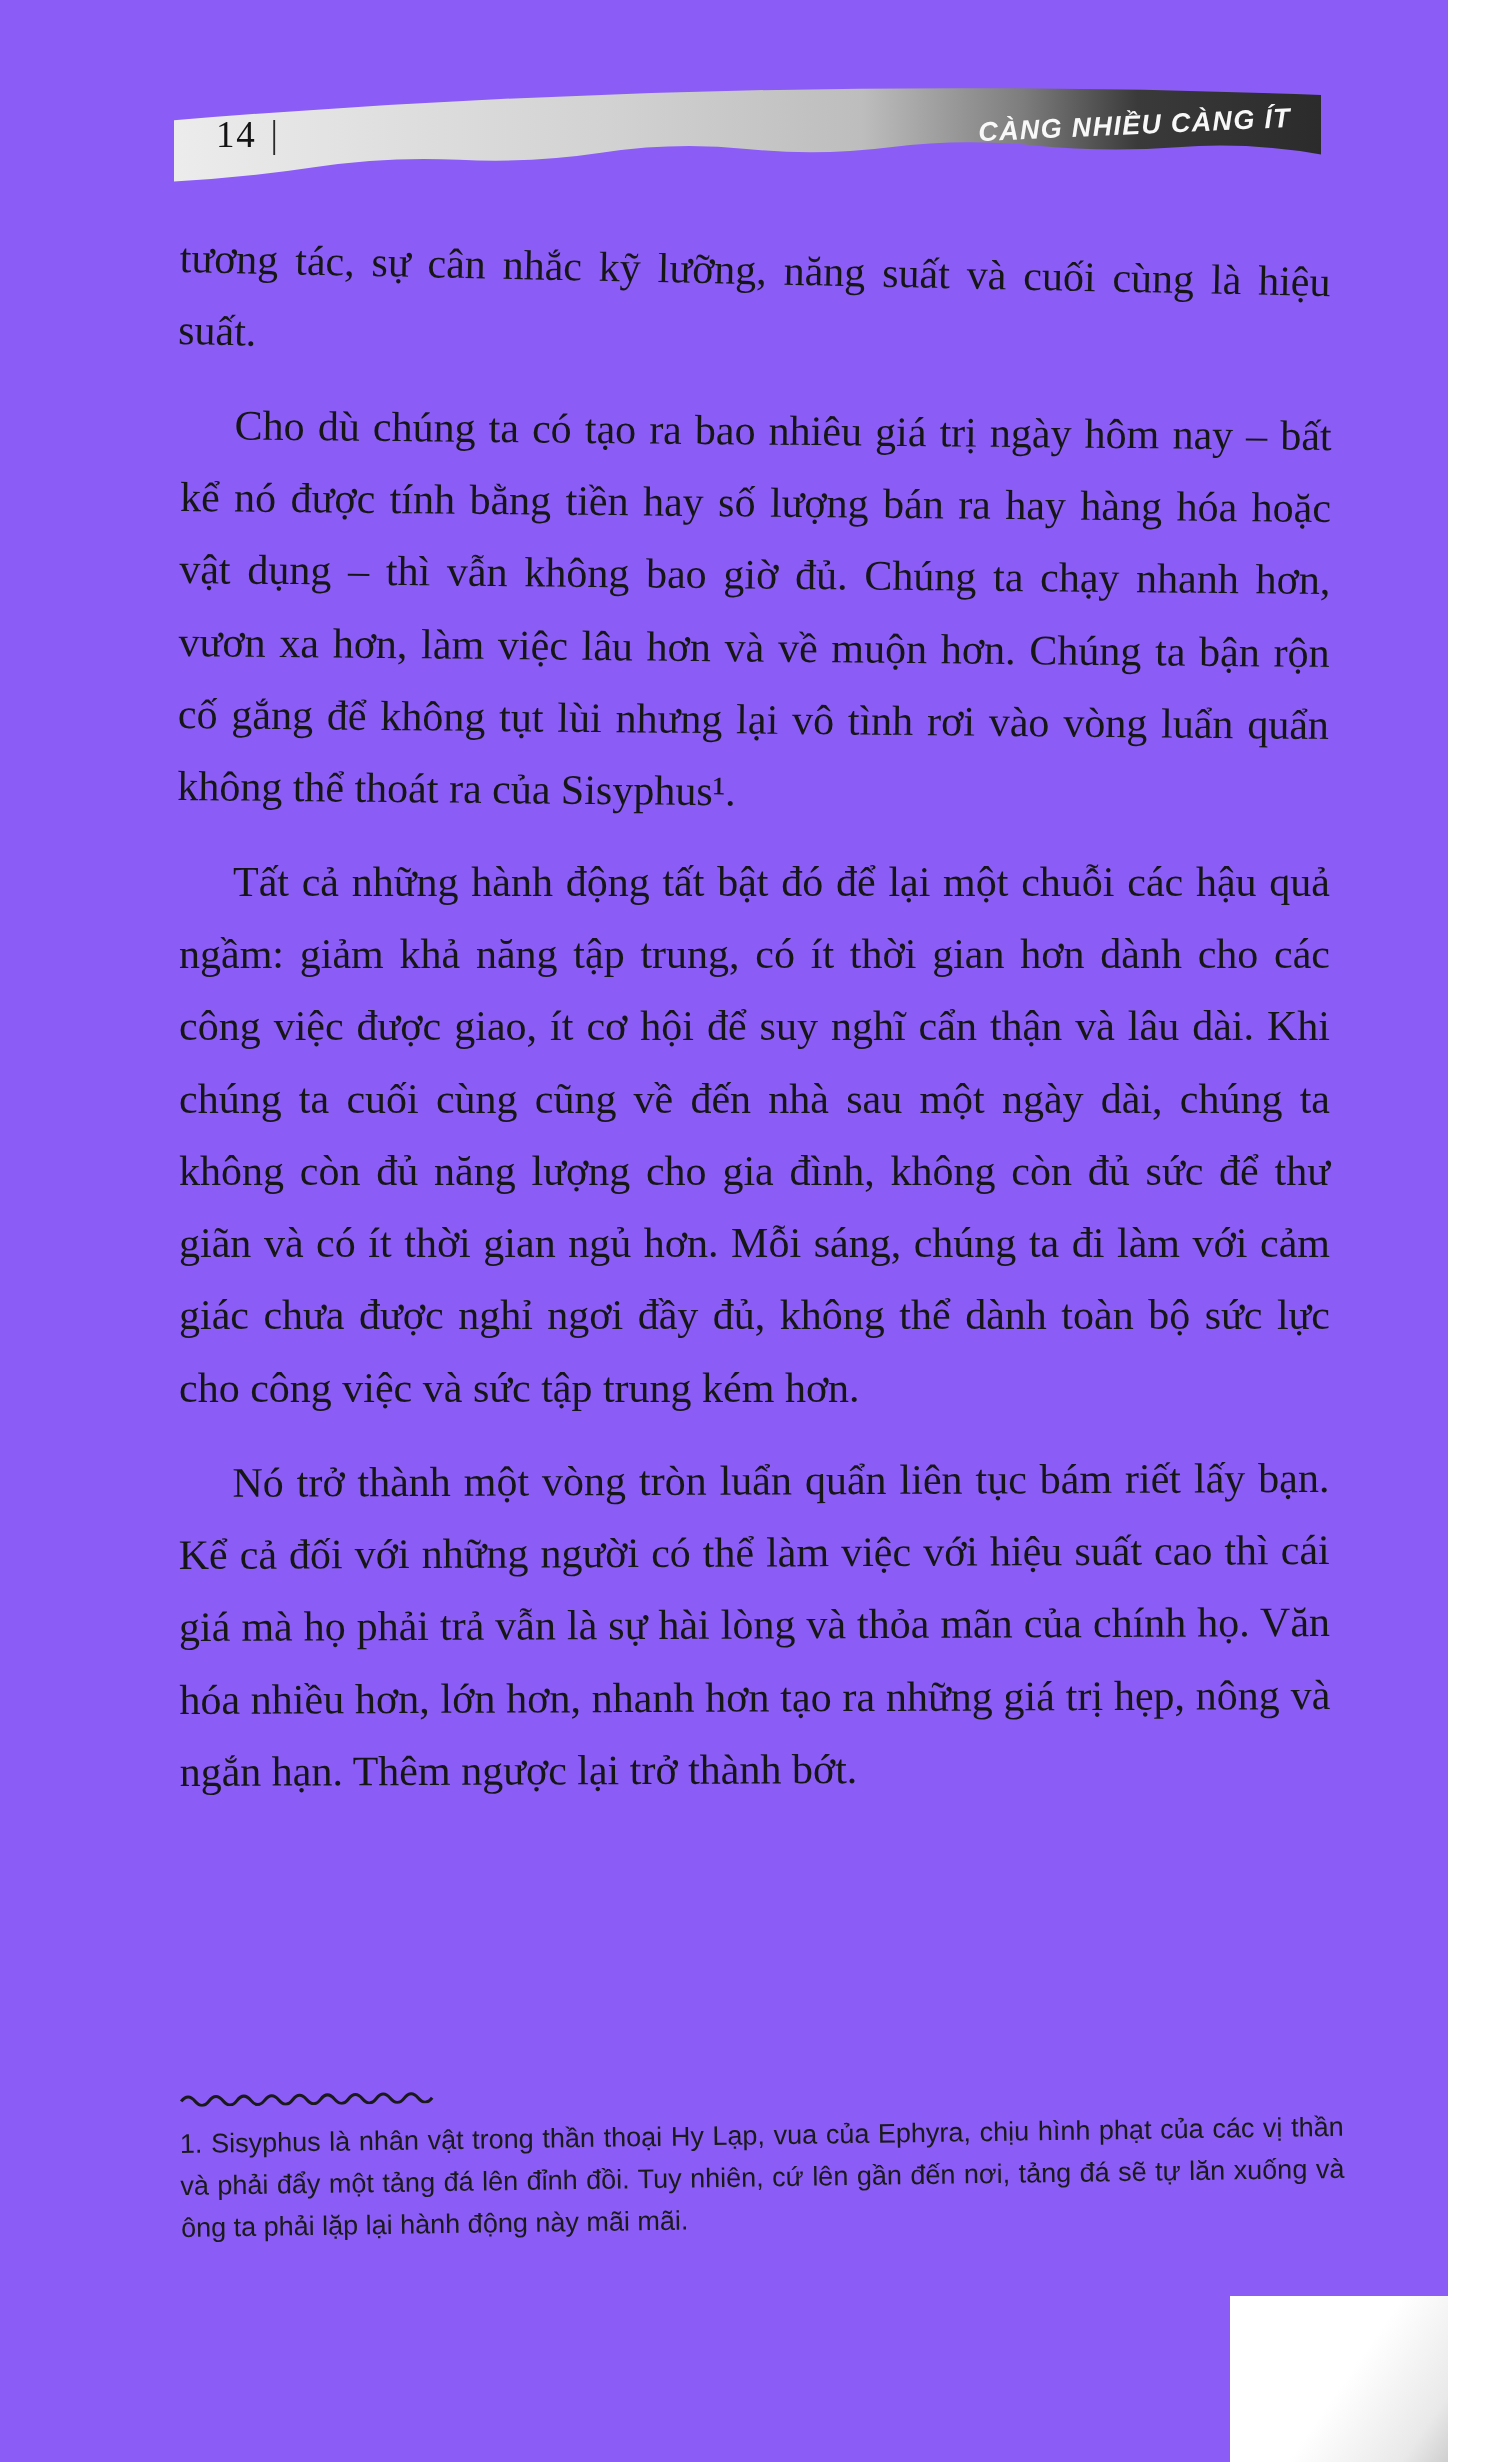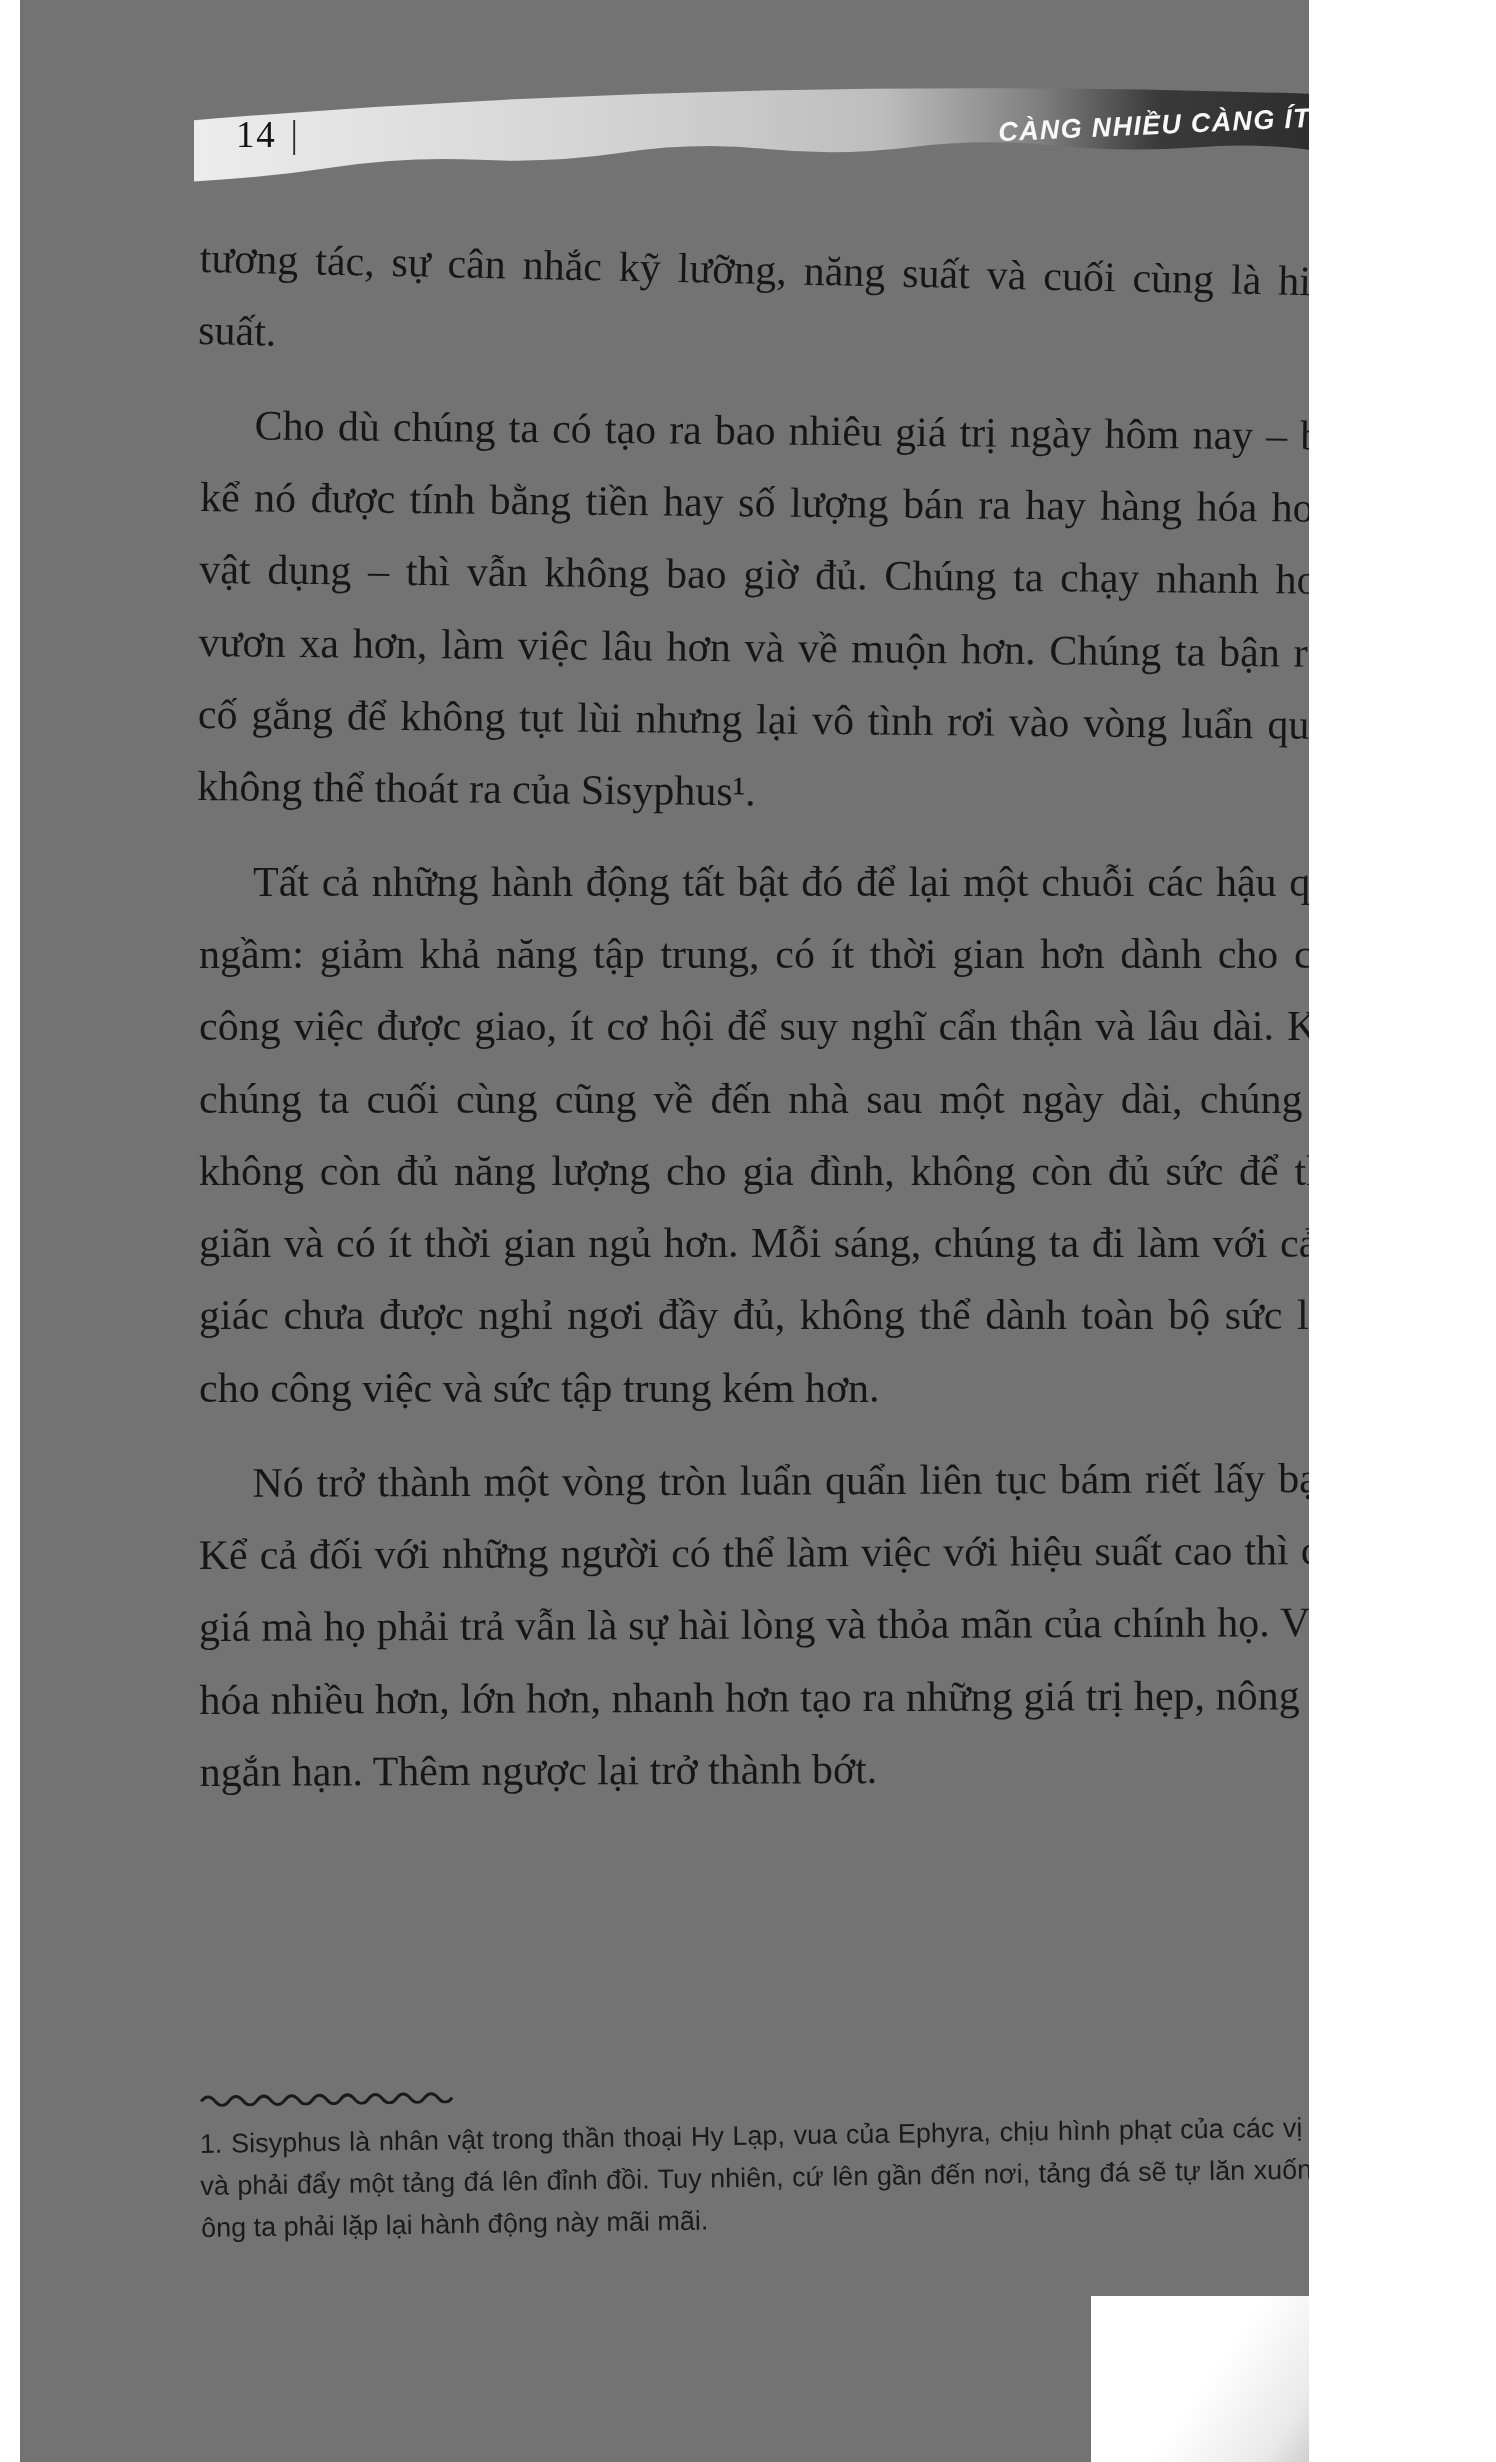--- a/index.html
+++ b/index.html
@@ -3,25 +3,24 @@
 <meta charset="utf-8">
 <style>
   * { margin: 0; padding: 0; box-sizing: border-box; }
   html, body { background: #ffffff; }
   body {
     font-family: "Liberation Serif", "DejaVu Serif", serif;
     color: #1a1a1a;
   }
   .page {
     position: relative;
-    width: 1289px;
+    width: 1448px;
     height: 2462px;
-    background: #737373;
+    background: #8b5cf6;
     overflow: hidden;
-    margin-left: 20px;
   }
 
   
   .header {
     position: absolute;
     top: 68px;
     left: 174px;
     width: 1147px;
     height: 135px;
   }

